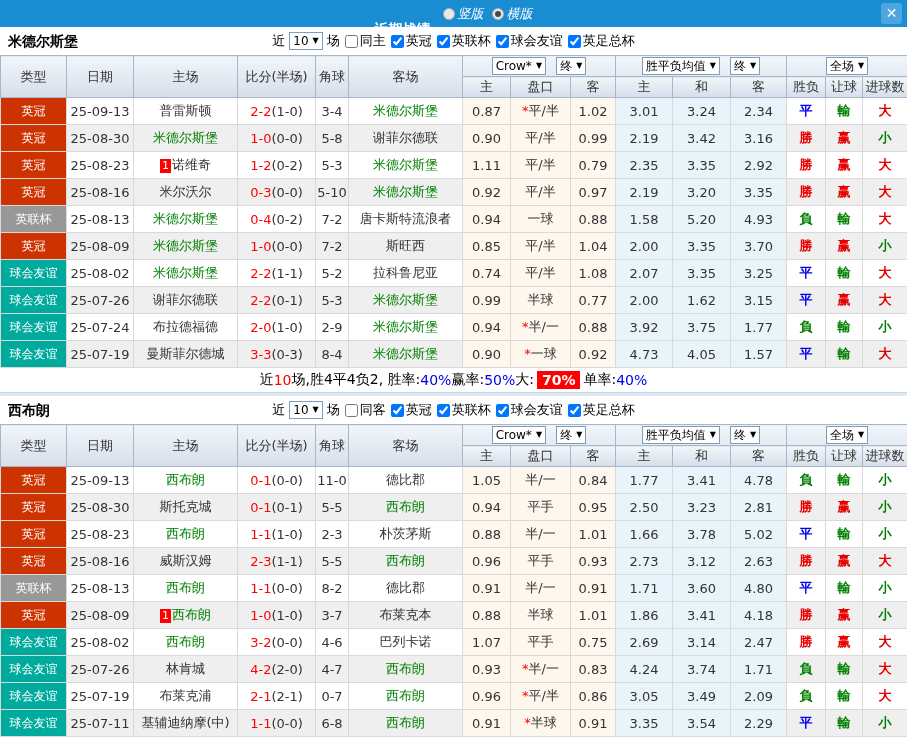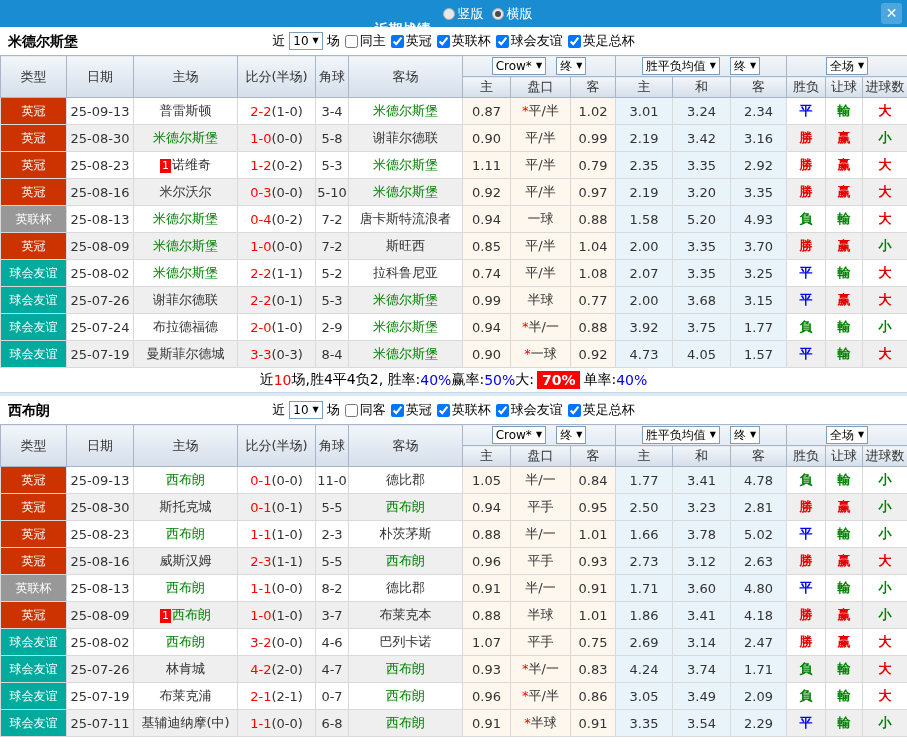--- a/index.html
+++ b/index.html
@@ -5,21 +5,21 @@
   * { box-sizing: border-box; }
   html,body { margin:0; padding:0; background:#fff; }
   body { font-family:"DejaVu Sans","Liberation Sans",sans-serif; }
   .app { width:907px; height:749px; overflow:hidden; background:#fff; position:relative; }
 
   
   .titlebar { height:27px; background:#1a8dd2; display:flex; align-items:center; justify-content:center; position:relative; color:#fff; }
   .titlebar .title { font-weight:bold; font-size:14px; margin-right:4px;margin-top:32px; }
   .radio { width:12px; height:12px; border-radius:50%; background:#e8e8e8; border:1px solid #b0b0b0; display:inline-block; vertical-align:middle; margin:0 3px 0 8px; }
   .radio.on::after { content:''; display:block; width:6px; height:6px; border-radius:50%; background:#4a4a4a; margin:2px; }
-  .radio-label { font-size:13px; }
+  .radio-label { font-size:13px;font-style:italic; }
   .close-btn { position:absolute; right:5px; top:3px; width:21px; height:21px; background:#4ea6de; border-radius:3px; color:#fff; font-weight:bold; font-size:14px; line-height:21px; text-align:center; cursor:pointer; }
 
   
   .filter-row { height:28px; position:relative; display:flex; align-items:center; justify-content:center; background:#fff; }
   .team-name { position:absolute; left:8px; top:0; line-height:28px; font-weight:bold; font-size:14px; color:#000; }
   .filter-controls { display:flex; align-items:center; font-size:13px; color:#000; gap:1px; }
   .filter-controls input[type=checkbox] { width:13px; height:13px; margin:0 1px 0 4px; }
   .selbox { display:inline-flex; align-items:center; border:1px solid #7f9db9; background:#fff; padding:0 3px; font-size:12px; line-height:16px; color:#000; margin:0 3px; cursor:pointer; }
   .selbox .arr { font-size:8px; margin-left:4px; }
 
@@ -277,21 +277,21 @@
             <td class="type" style="background: rgb(0, 171, 158);">球会友谊</td>
             <td>25-07-26</td>
             <td><span>谢菲尔德联</span></td>
             <td><span class="score">2-2</span><span class="half">(0-1)</span></td>
             <td>5-3</td>
             <td><span class="hl">米德尔斯堡</span></td>
             <td class="odds">0.99</td>
             <td class="odds">半球</td>
             <td class="odds">0.77</td>
             <td class="avg">2.00</td>
-            <td class="avg">3.68</td>
+            <td class="avg">1.62</td>
             <td class="avg">3.15</td>
             <td class="res res-blue">平</td>
             <td class="res res-red">赢</td>
             <td class="res res-red">大</td>
           </tr>
           <tr>
             <td class="type" style="background: rgb(0, 171, 158);">球会友谊</td>
             <td>25-07-24</td>
             <td><span>布拉德福德</span></td>
             <td><span class="score">2-0</span><span class="half">(1-0)</span></td>

